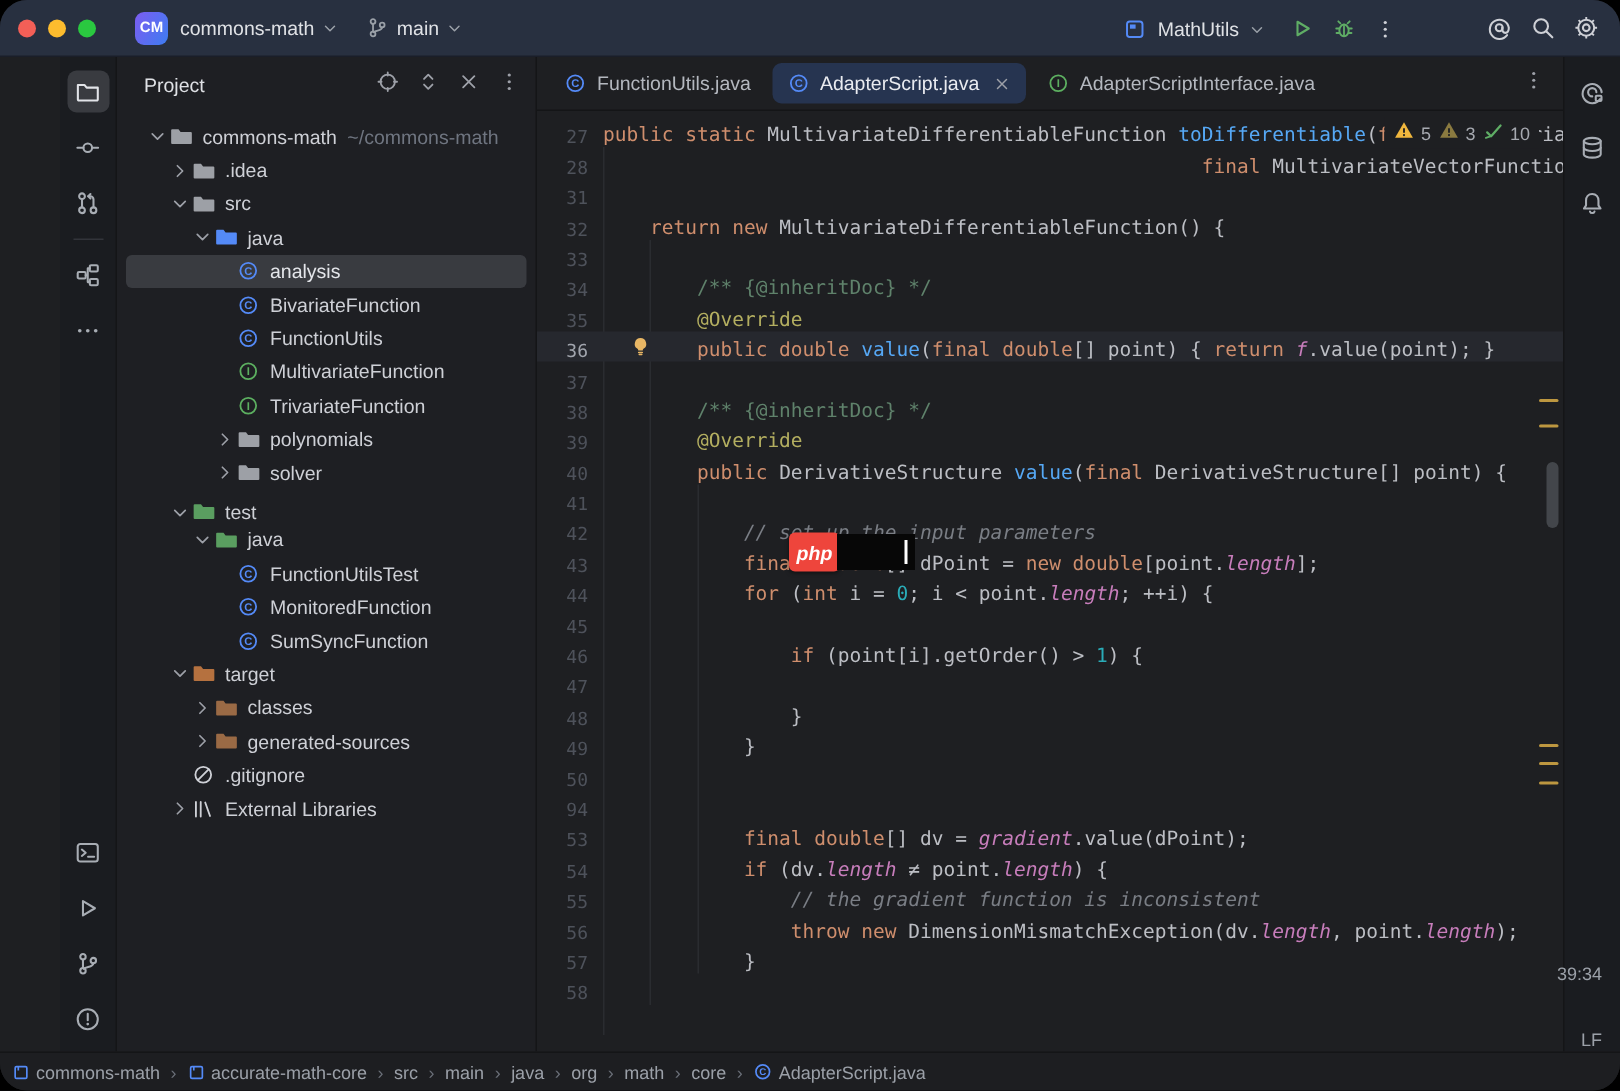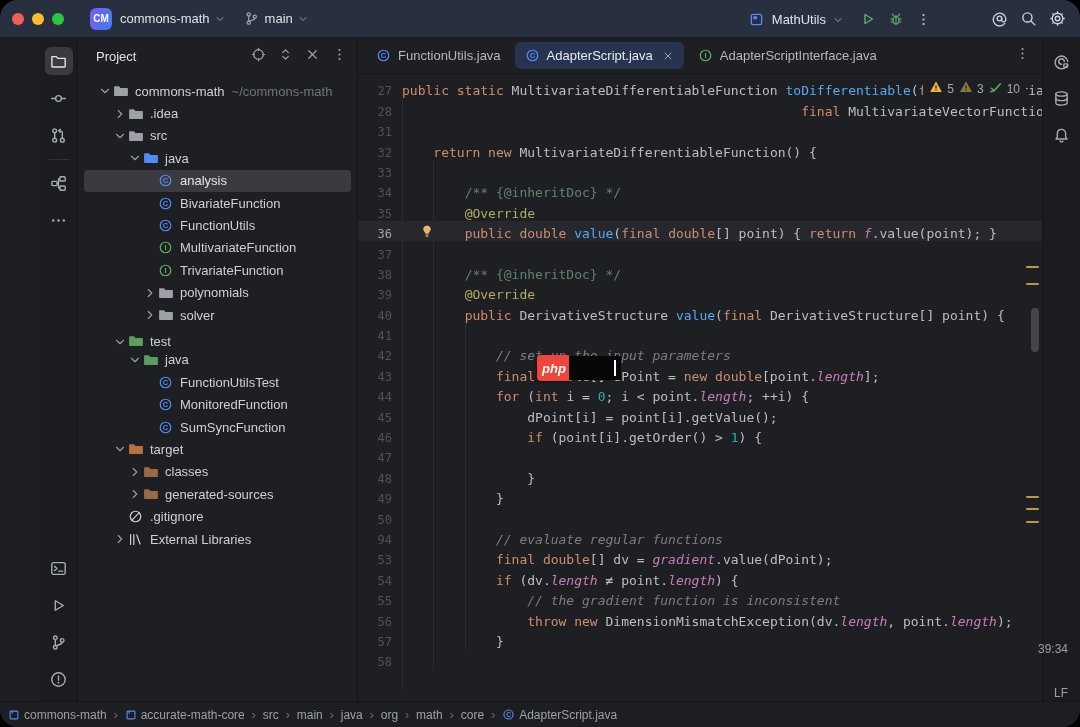--- a/index.html
+++ b/index.html
@@ -73,21 +73,21 @@
   .tk-num{color:#2aacb8} .tk-cmt{color:#7a7e85;font-style:italic}
   .tk-doc{color:#5f826b;} .tk-ann{color:#b3ae60} .tk-pln{color:#bcbec4}
   .bulb { position:absolute; left:62px; top:3px; }
   .guide { position:absolute; width:1px; background:#2a2c30; }
 
   #inspection { position:absolute; top:4px; right:16px; display:flex; align-items:center; gap:5px;
     background:#1e1f22; padding:2px 6px; font-size:12px; color:#a6a9b0;
     font-family:"Liberation Sans",sans-serif; }
   #inspection .insp-item { display:flex; align-items:center; gap:4px; }
 
-  #php-overlay { position:absolute; left:179px; top:281px; height:26px; display:flex; z-index:5; }
+  #php-overlay { position:absolute; left:168px; top:281px; height:26px; display:flex; z-index:5; }
   #php-badge { width:34px; background:#ee453c; border-radius:4px; color:#fff; font-weight:bold;
     font-style:italic; font-size:13px; display:flex; align-items:center; justify-content:center;
     font-family:"Liberation Sans",sans-serif; box-shadow:0 1px 3px rgba(0,0,0,.5); }
   #php-box { width:52px; background:#070707; margin-left:-2px; margin-top:1px; height:24px; position:relative; }
   #php-caret { position:absolute; right:5px; top:4px; width:2px; height:16px; background:#fff; }
 
   #scroll-thumb { position:absolute; right:3px; width:8px; top:234px; height:44px;
     background:#4a4d52; border-radius:4px; opacity:.85; }
   .stripe-mark { position:absolute; right:3px; width:13px; height:2px; background:#bd9740; border-radius:1px; }
 
@@ -598,27 +598,27 @@
                   <path d="M6.6 12.6h2.8M7 14.1h2" stroke="#e8b664" stroke-width="1.1" stroke-linecap="round"></path>
                 </svg></span><span class="lt">        <span class="tk-kw">public double </span><span class="tk-m">value</span><span class="tk-pln">(</span><span class="tk-kw">final double</span><span class="tk-pln">[] point) { </span><span class="tk-kw">return </span><span class="tk-fld">f</span><span class="tk-pln">.value(point); }</span></span></div>
             <div class="code-row"><span class="ln">37</span><span class="lt"></span></div>
             <div class="code-row"><span class="ln">38</span><span class="lt">        <span class="tk-doc">/** {@inheritDoc} */</span></span></div>
             <div class="code-row"><span class="ln">39</span><span class="lt">        <span class="tk-ann">@Override</span></span></div>
             <div class="code-row"><span class="ln">40</span><span class="lt">        <span class="tk-kw">public </span><span class="tk-pln">DerivativeStructure </span><span class="tk-m">value</span><span class="tk-pln">(</span><span class="tk-kw">final </span><span class="tk-pln">DerivativeStructure[] point) {</span></span></div>
             <div class="code-row"><span class="ln">41</span><span class="lt"></span></div>
             <div class="code-row"><span class="ln">42</span><span class="lt">            <span class="tk-cmt">// set up the input parameters</span></span></div>
             <div class="code-row"><span class="ln">43</span><span class="lt">            <span class="tk-kw">final double</span><span class="tk-pln">[] dPoint = </span><span class="tk-kw">new double</span><span class="tk-pln">[point.</span><span class="tk-fld">length</span><span class="tk-pln">];</span></span></div>
             <div class="code-row"><span class="ln">44</span><span class="lt">            <span class="tk-kw">for </span><span class="tk-pln">(</span><span class="tk-kw">int </span><span class="tk-pln">i = </span><span class="tk-num">0</span><span class="tk-pln">; i &lt; point.</span><span class="tk-fld">length</span><span class="tk-pln">; ++i) {</span></span></div>
-            <div class="code-row"><span class="ln">45</span><span class="lt">                <span class="tk-pln">dPoint[i] = point[i].getValue();</span></span></div>
+            <div class="code-row"><span class="ln">45</span></div>
             <div class="code-row"><span class="ln">46</span><span class="lt">                <span class="tk-kw">if </span><span class="tk-pln">(point[i].getOrder() &gt; </span><span class="tk-num">1</span><span class="tk-pln">) {</span></span></div>
             <div class="code-row"><span class="ln">47</span></div>
             <div class="code-row"><span class="ln">48</span><span class="lt">                <span class="tk-pln">}</span></span></div>
             <div class="code-row"><span class="ln">49</span><span class="lt">            <span class="tk-pln">}</span></span></div>
             <div class="code-row"><span class="ln">50</span><span class="lt"></span></div>
-            <div class="code-row"><span class="ln">94</span><span class="lt">            <span class="tk-cmt">// evaluate regular functions</span></span></div>
+            <div class="code-row"><span class="ln">94</span></div>
             <div class="code-row"><span class="ln">53</span><span class="lt">            <span class="tk-kw">final double</span><span class="tk-pln">[] dv = </span><span class="tk-fld">gradient</span><span class="tk-pln">.value(dPoint);</span></span></div>
             <div class="code-row"><span class="ln">54</span><span class="lt">            <span class="tk-kw">if </span><span class="tk-pln">(dv.</span><span class="tk-fld">length</span><span class="tk-pln"> ≠ point.</span><span class="tk-fld">length</span><span class="tk-pln">) {</span></span></div>
             <div class="code-row"><span class="ln">55</span><span class="lt">                <span class="tk-cmt">// the gradient function is inconsistent</span></span></div>
             <div class="code-row"><span class="ln">56</span><span class="lt">                <span class="tk-kw">throw </span><span class="tk-kw">new </span><span class="tk-pln">DimensionMismatchException(dv.</span><span class="tk-fld">length</span><span class="tk-pln">, point.</span><span class="tk-fld">length</span><span class="tk-pln">);</span></span></div>
             <div class="code-row"><span class="ln">57</span><span class="lt">            <span class="tk-pln">}</span></span></div>
             <div class="code-row"><span class="ln">58</span><span class="lt"></span></div>
           </div>
 
         <div id="inspection">
           <span class="insp-item">

